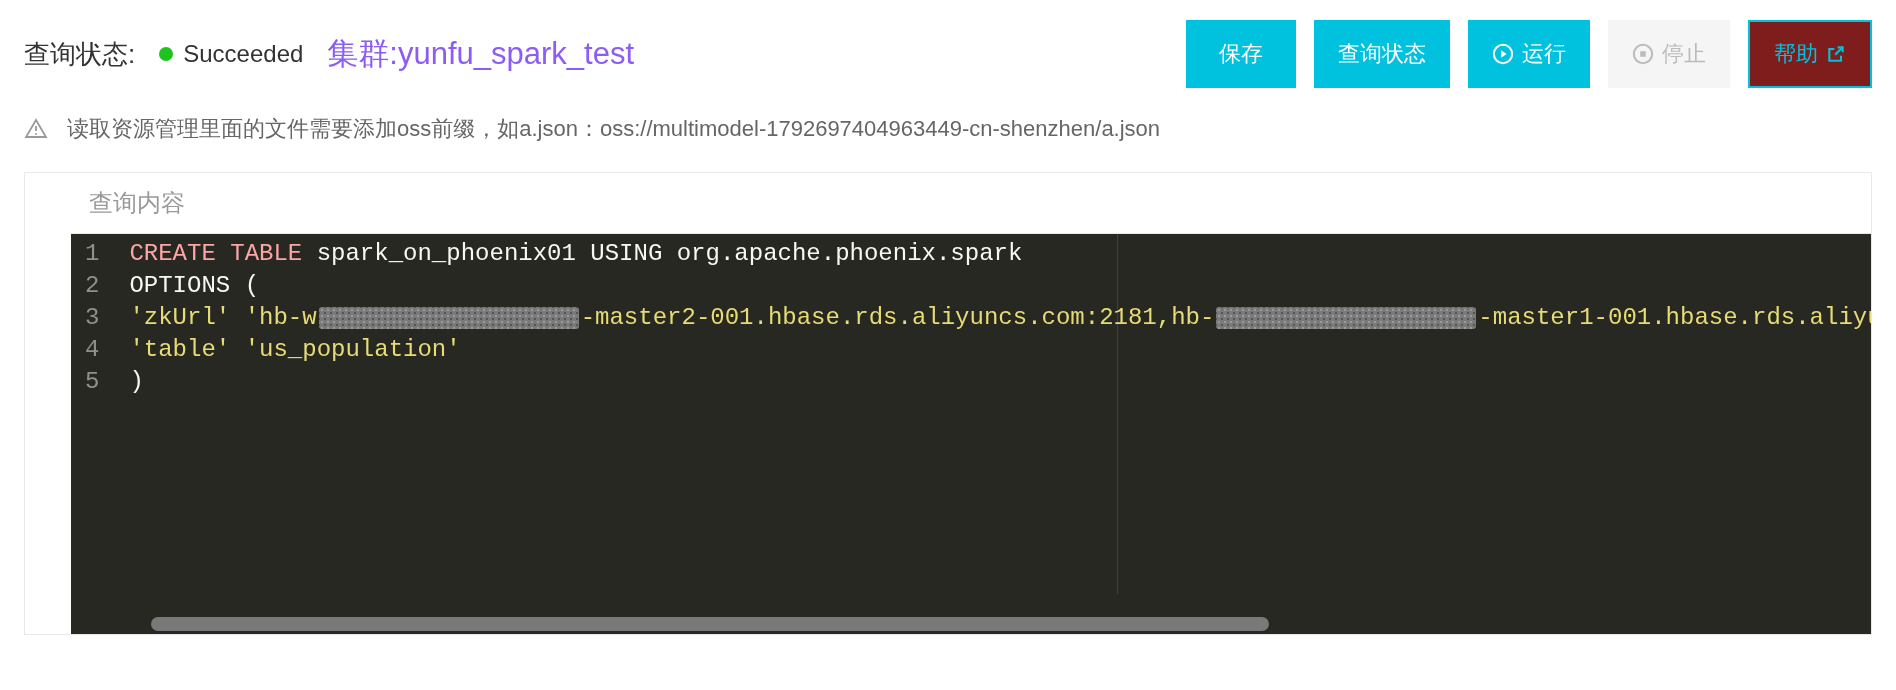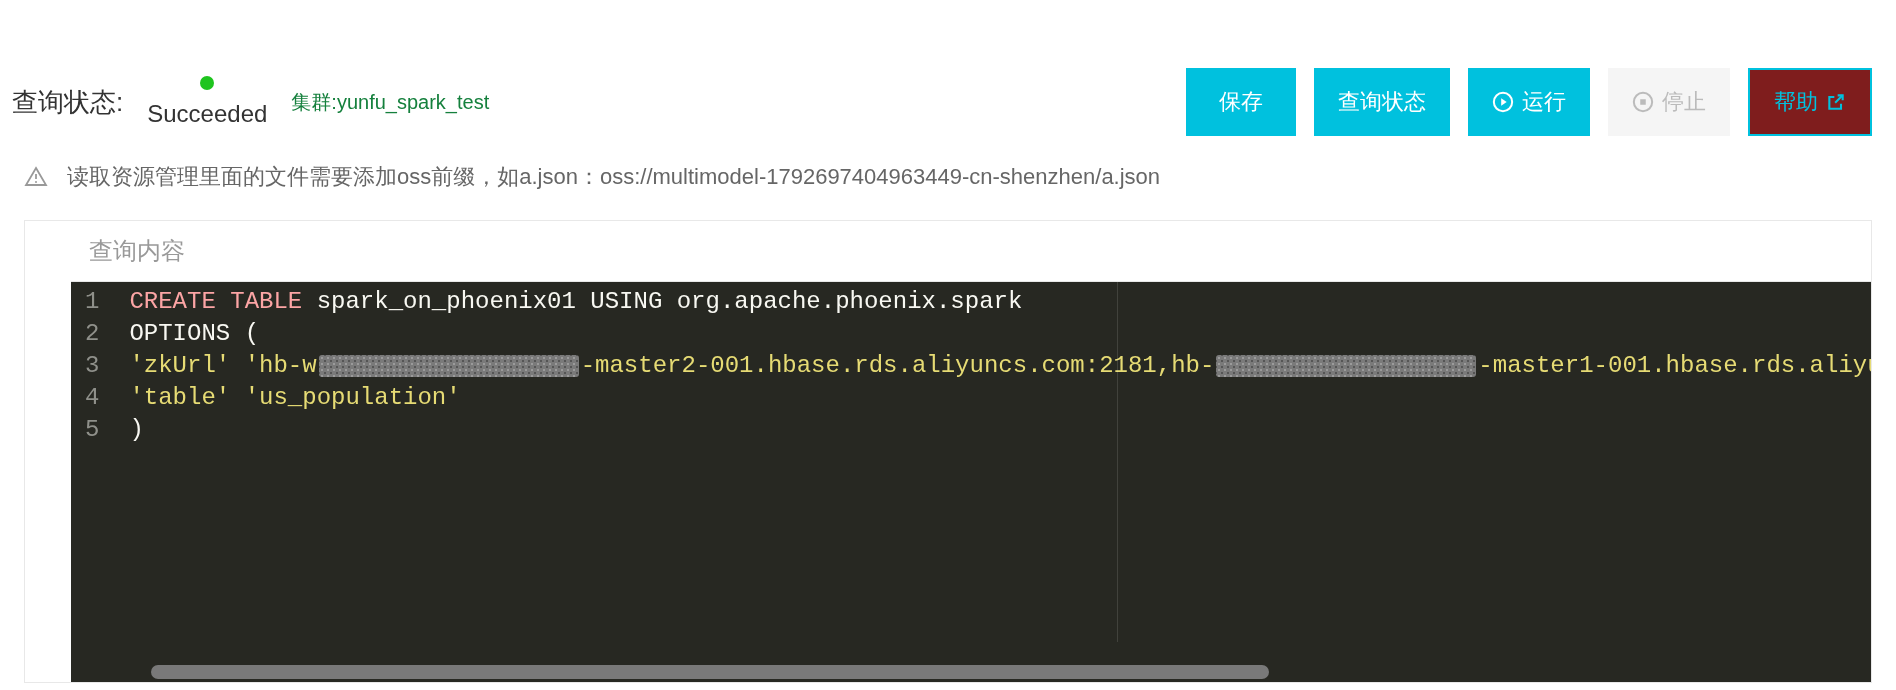--- a/index.html
+++ b/index.html
@@ -11,51 +11,49 @@
       font-family: -apple-system, BlinkMacSystemFont, "Segoe UI", "PingFang SC", "Microsoft YaHei", sans-serif;
       background: #ffffff;
       width: 1896px;
       height: 690px;
       overflow: hidden;
     }
     .header-bar {
       display: flex;
       align-items: center;
       justify-content: space-between;
-      padding: 20px 24px 10px 12px;
-      margin-top: 48px;
+      padding: 20px 24px 10px 24px;
     }
     .header-left {
       display: flex;
       align-items: center;
       gap: 24px;
     }
     .status-label {
       font-size: 26px;
       color: #333;
     }
     .status-group {
       display: flex;
       align-items: center;
       gap: 10px;
-      flex-direction: column;
     }
     .status-dot {
       width: 14px;
       height: 14px;
       border-radius: 50%;
       background: #1ec41e;
     }
     .status-text {
       font-size: 24px;
       color: #333;
     }
     .cluster-label {
-      font-size: 20px;
-      color: #15803d;
+      font-size: 31px;
+      color: #8b5cf6;
     }
     .button-group {
       display: flex;
       gap: 18px;
       align-items: center;
     }
     .btn {
       display: inline-flex;
       align-items: center;
       justify-content: center;

